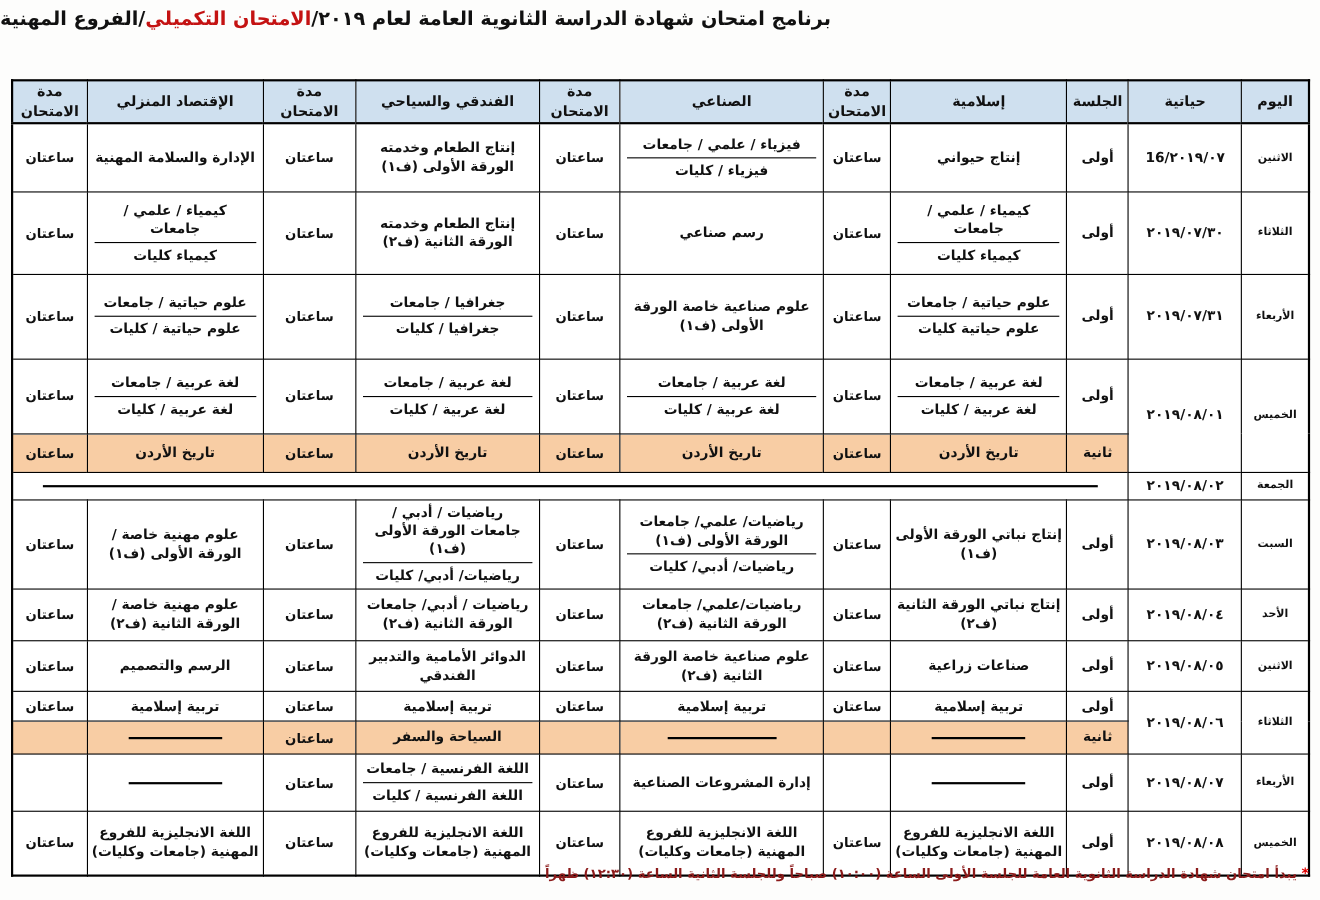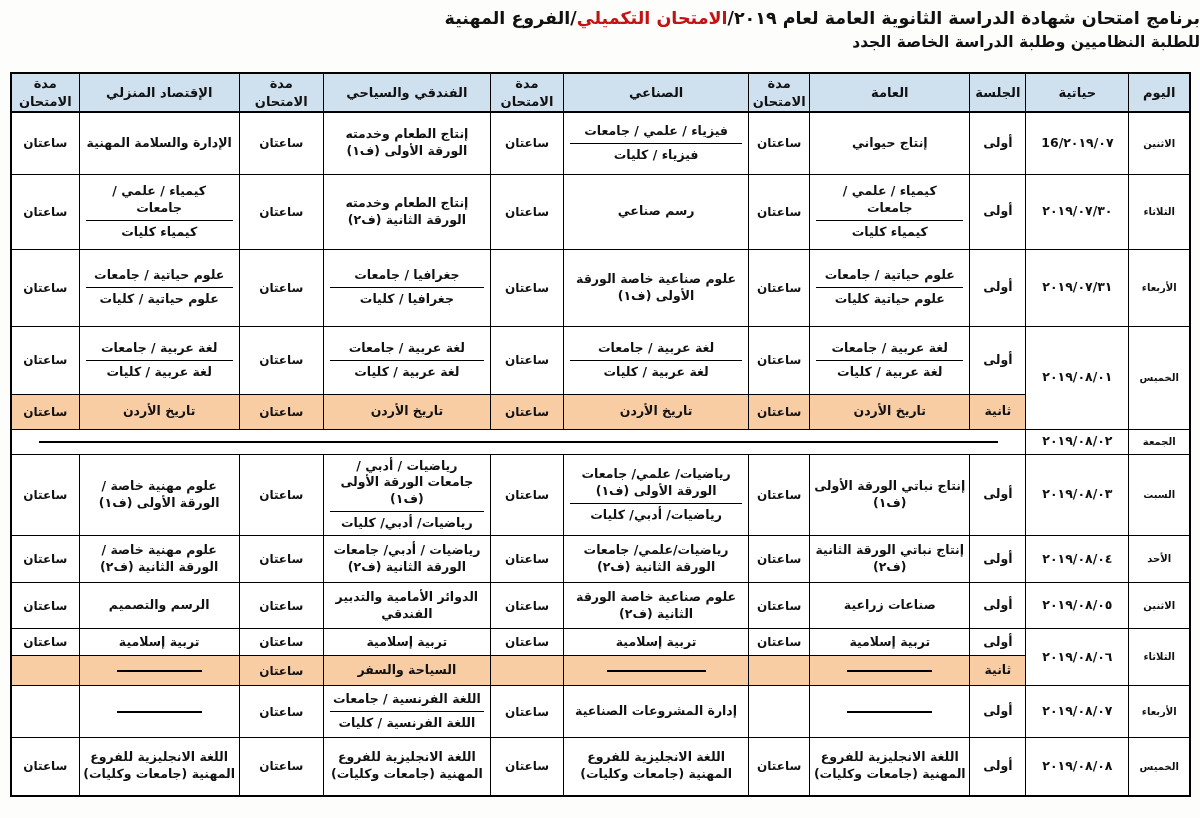--- a/index.html
+++ b/index.html
@@ -22,21 +22,21 @@
   
   .plan-box{
     position:absolute;left:36px;top:6px;width:216px;height:60px;
     border-left:1.5px solid #444;border-top:1.5px solid #444;
     display:flex;align-items:center;justify-content:center;
     font-size:15px;direction:rtl;
   }
   
   .title-wrap{
     position:absolute;top:6px;left:0;right:0;
-    text-align:right;direction:rtl;line-height:1.45;margin-left:30px;
+    text-align:left;direction:rtl;line-height:1.45;
   }
   .title-line1{font-size:17.5px;}
   .title-line1 .red{color:var(--accent_red);}
   .title-line2{font-size:15.5px;}
   
   table{
     position:absolute;top:72px;right:9px;
     width:1181px;border-collapse:collapse;table-layout:fixed;
     direction:rtl;background:#fff;
     border:2px solid var(--border);
@@ -77,21 +77,20 @@
   .footnote .star{color:#e00000;font-size:13px;}
 </style>
 </head>
 <body>
 
 <div class="page">
 
 
   <div class="title-wrap">
     <div class="title-line1"><span>برنامج امتحان شهادة الدراسة الثانوية العامة لعام ٢٠١٩/</span><span class="red">الامتحان التكميلي</span><span>/الفروع المهنية</span></div>
-    <div class="title-line2">للطلبة النظاميين وطلبة الدراسة الخاصة الجدد</div>
   </div>
 
   <table>
     <colgroup>
       <col class="c-day">
         <col class="c-date">
         <col class="c-session">
       <col class="c-agri">
         <col class="c-dur1">
       <col class="c-ind">
@@ -99,21 +98,21 @@
       <col class="c-hotel">
         <col class="c-dur3">
       <col class="c-home">
         <col class="c-dur4">
     </colgroup>
     <thead>
       <tr>
           <th>اليوم</th>
           <th>حياتية</th>
           <th>الجلسة</th>
-          <th>العامة</th>
+          <th>إسلامية</th>
           <th>مدة الامتحان</th>
           <th>الصناعي</th>
           <th>مدة الامتحان</th>
           <th>الفندقي والسياحي</th>
           <th>مدة الامتحان</th>
           <th>الإقتصاد المنزلي</th>
           <th>مدة الامتحان</th>
         </tr>
     </thead>
     <tbody id="tbody">
@@ -321,14 +320,18 @@
           <td class="subject">اللغة الانجليزية للفروع المهنية (جامعات وكليات)</td>
           <td class="dur">ساعتان</td>
           <td class="subject">اللغة الانجليزية للفروع المهنية (جامعات وكليات)</td>
           <td class="dur">ساعتان</td>
           <td class="subject">اللغة الانجليزية للفروع المهنية (جامعات وكليات)</td>
           <td class="dur">ساعتان</td>
         </tr>
       </tbody>
   </table>
 
+  <div class="footnote">
+    <span class="star">*</span>
+    <span>يبدأ امتحان شهادة الدراسة الثانوية العامة للجلسة الأولى الساعة (١٠:٠٠) صباحاً وللجلسة الثانية الساعة (١٢:٣٠) ظهراً</span>
+  </div>
 
 </div>
 
 </body></html>

